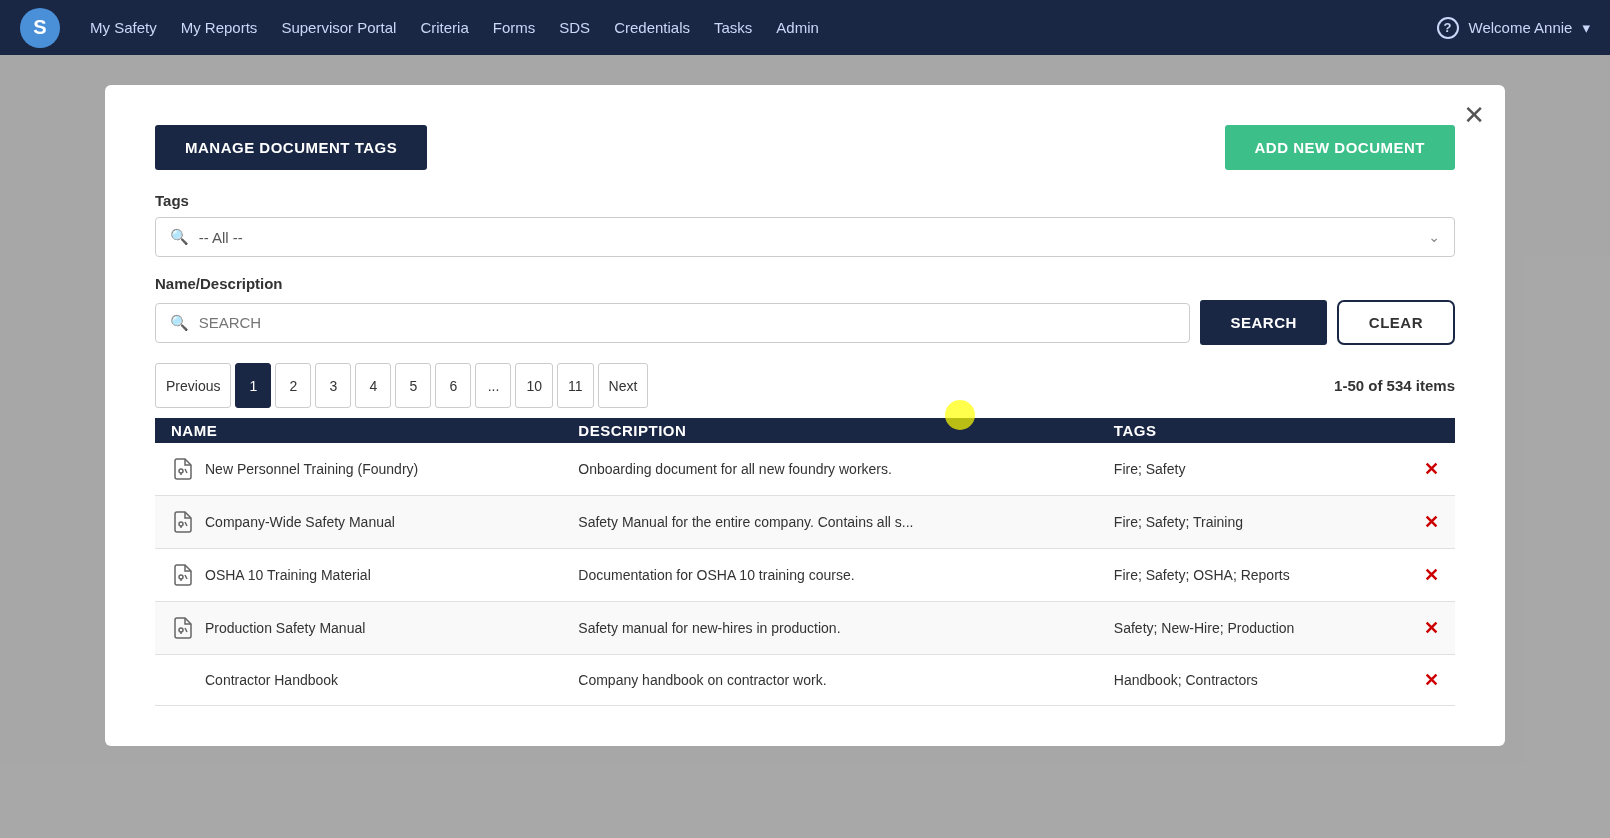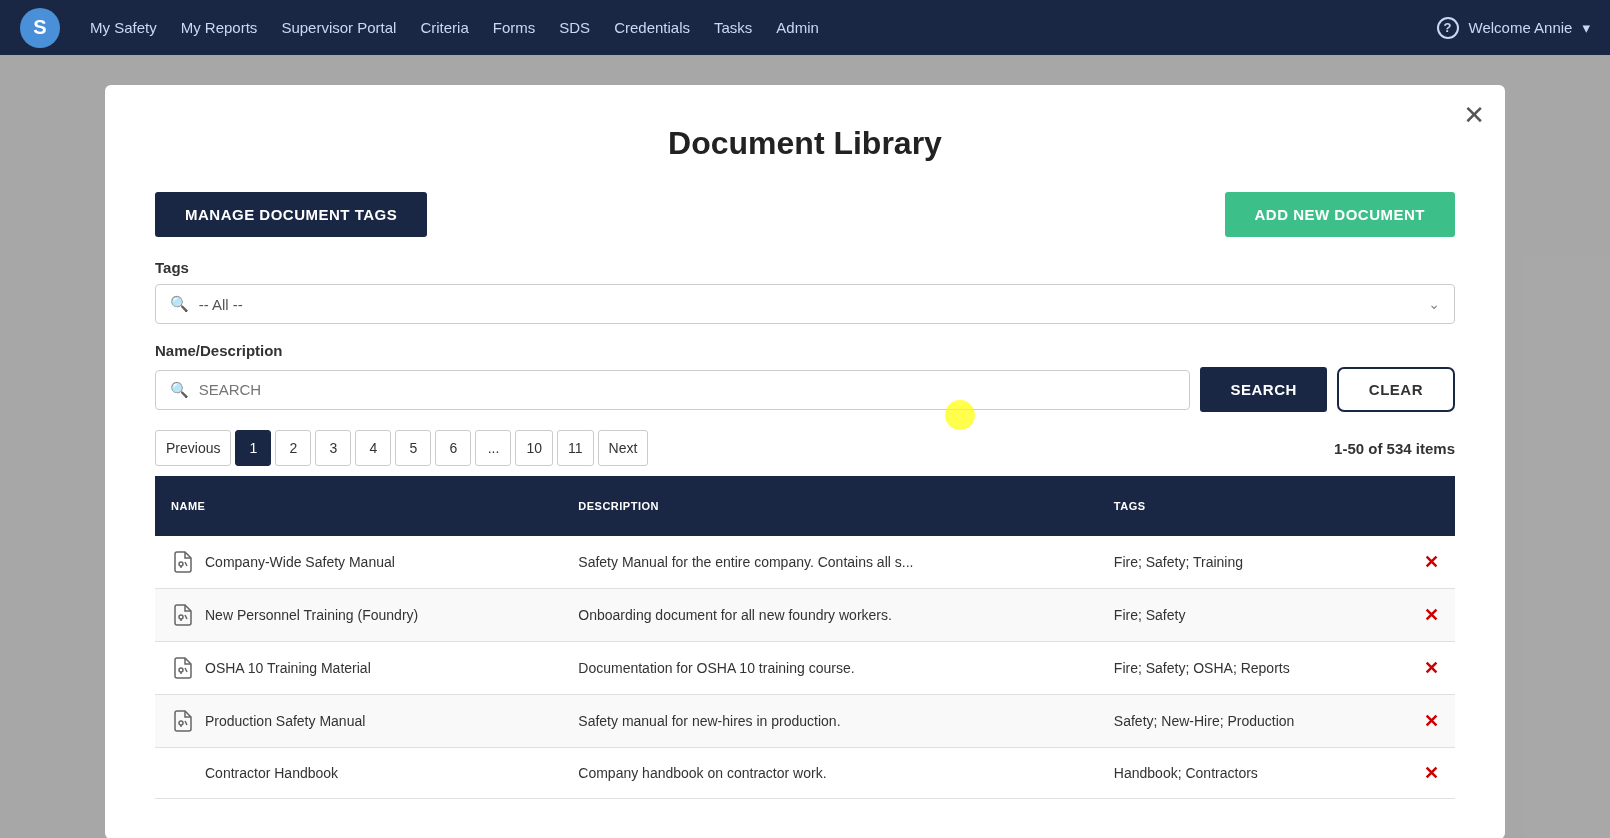--- a/index.html
+++ b/index.html
@@ -183,21 +183,21 @@
       align-items: center;
       justify-content: space-between;
       margin-bottom: 10px;
     }
     .pagination {
       display: flex;
       align-items: center;
       gap: 4px;
     }
     .page-btn {
-      min-width: 36px; height: 36px;
+      min-width: 36px; height: 45px;
       display: flex; align-items: center; justify-content: center;
       border: 1px solid #ccc;
       background: white;
       color: #333;
       font-size: 14px;
       cursor: pointer;
       border-radius: 3px;
       padding: 0 10px;
     }
     .page-btn.active {
@@ -215,22 +215,22 @@
     .doc-table {
       width: 100%;
       border-collapse: collapse;
     }
     .doc-table thead tr {
       background: #1a2744;
       color: white;
     }
     .doc-table thead th {
       text-align: left;
-      padding: 24px 16px;
-      font-size: 11px;
+      padding: 4px 16px;
+      font-size: 15px;
       font-weight: bold;
       letter-spacing: 0.5px;
     }
     .doc-table tbody tr {
       border-bottom: 1px solid #e0e0e0;
     }
     .doc-table tbody tr:nth-child(even) {
       background: #f9f9f9;
     }
     .doc-table tbody td {
@@ -292,21 +292,20 @@
   </div>
 </nav>
 
 <div class="modal-overlay">
   <div class="modal" style="position:relative;">
 
     <div class="cursor-highlight"></div>
 
     <button class="modal-close">✕</button>
 
-    <h1 class="modal-title">Document Library</h1>
 
     <div class="action-row">
       <button class="btn-manage-tags">MANAGE DOCUMENT TAGS</button>
       <button class="btn-add-new">ADD NEW DOCUMENT</button>
     </div>
 
     <div class="section-label">Tags</div>
     <div class="tags-dropdown">
       <span class="search-icon">🔍</span>
       <span class="dropdown-text">-- All --</span>
@@ -352,41 +351,41 @@
       <tbody id="table-body">
       <tr>
             <td>
               <div class="doc-name-cell">
                 <svg class="doc-icon" viewBox="0 0 24 24" fill="none" stroke="#666" stroke-width="1.5">
                   <path d="M14 2H6a2 2 0 0 0-2 2v16a2 2 0 0 0 2 2h12a2 2 0 0 0 2-2V8z"></path>
                   <polyline points="14 2 14 8 20 8"></polyline>
                   <circle cx="10" cy="14" r="2"></circle>
                   <path d="M10 16v2M14 12l2 4"></path>
                 </svg>
-                <span>Company-Wide Safety Manual</span>
+                <span>New Personnel Training (Foundry)</span>
               </div>
             </td>
-            <td>Safety Manual for the entire company. Contains all s...</td>
-            <td>Fire; Safety; Training</td>
+            <td>Onboarding document for all new foundry workers.</td>
+            <td>Fire; Safety</td>
             <td><button class="delete-btn">✕</button></td>
           </tr>
           <tr>
             <td>
               <div class="doc-name-cell">
                 <svg class="doc-icon" viewBox="0 0 24 24" fill="none" stroke="#666" stroke-width="1.5">
                   <path d="M14 2H6a2 2 0 0 0-2 2v16a2 2 0 0 0 2 2h12a2 2 0 0 0 2-2V8z"></path>
                   <polyline points="14 2 14 8 20 8"></polyline>
                   <circle cx="10" cy="14" r="2"></circle>
                   <path d="M10 16v2M14 12l2 4"></path>
                 </svg>
-                <span>New Personnel Training (Foundry)</span>
+                <span>Company-Wide Safety Manual</span>
               </div>
             </td>
-            <td>Onboarding document for all new foundry workers.</td>
-            <td>Fire; Safety</td>
+            <td>Safety Manual for the entire company. Contains all s...</td>
+            <td>Fire; Safety; Training</td>
             <td><button class="delete-btn">✕</button></td>
           </tr>
           <tr>
             <td>
               <div class="doc-name-cell">
                 <svg class="doc-icon" viewBox="0 0 24 24" fill="none" stroke="#666" stroke-width="1.5">
                   <path d="M14 2H6a2 2 0 0 0-2 2v16a2 2 0 0 0 2 2h12a2 2 0 0 0 2-2V8z"></path>
                   <polyline points="14 2 14 8 20 8"></polyline>
                   <circle cx="10" cy="14" r="2"></circle>
                   <path d="M10 16v2M14 12l2 4"></path>

